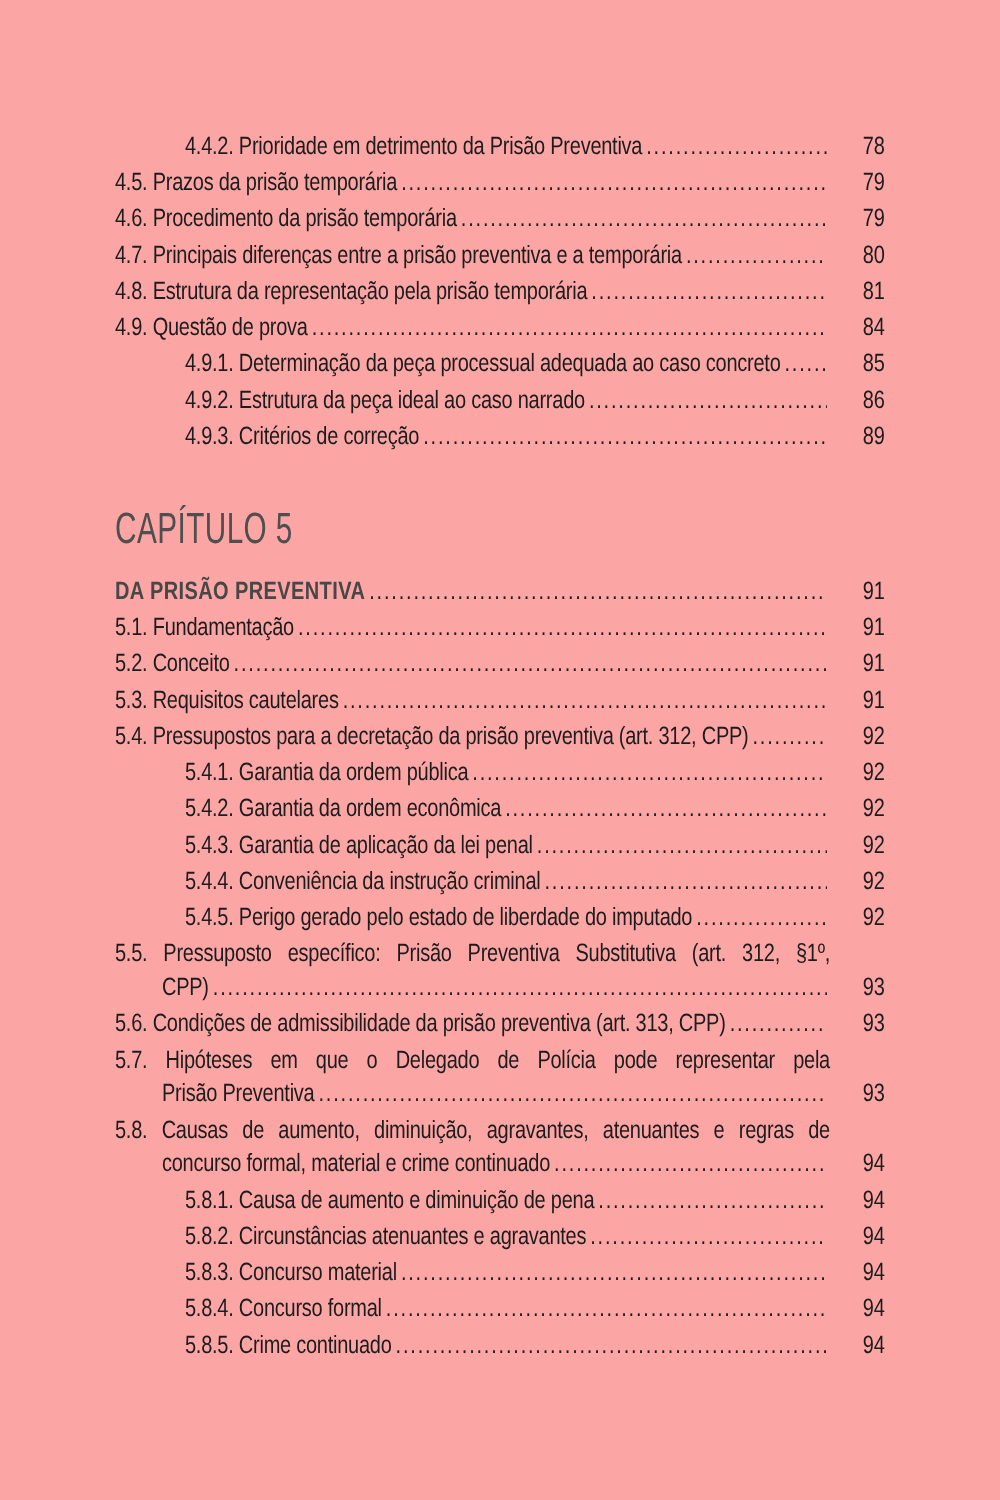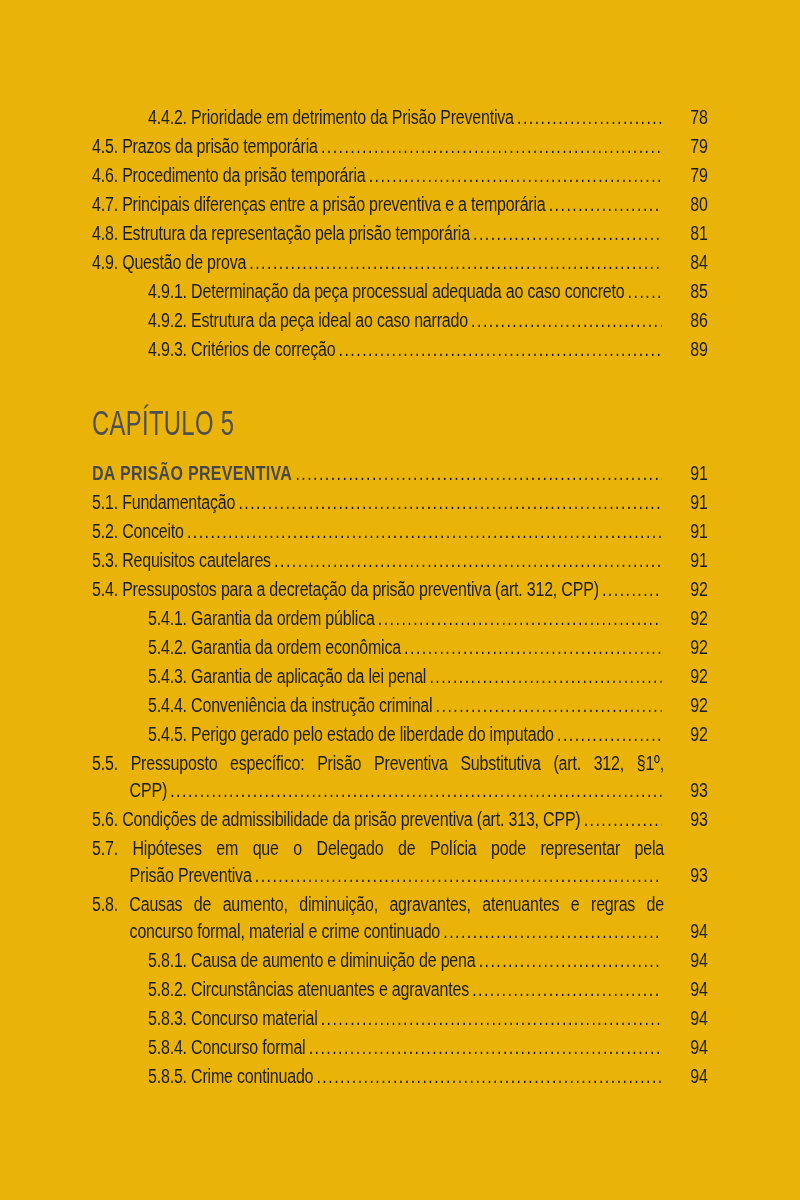--- a/index.html
+++ b/index.html
@@ -4,21 +4,21 @@
 <style>
   html, body {
     margin: 0;
     padding: 0;
     background: #ffffff;
   }
   .page {
     position: relative;
     width: 800px;
     height: 1200px;
-    background: #eab308;
+    background: #fca5a5;
     overflow: hidden;
     font-family: "Liberation Sans", "DejaVu Sans", sans-serif;
   }
   
   .toc {
     position: absolute;
     left: 92px;
     top: 104px;
     width: 770px;
     transform: scaleX(0.8);

